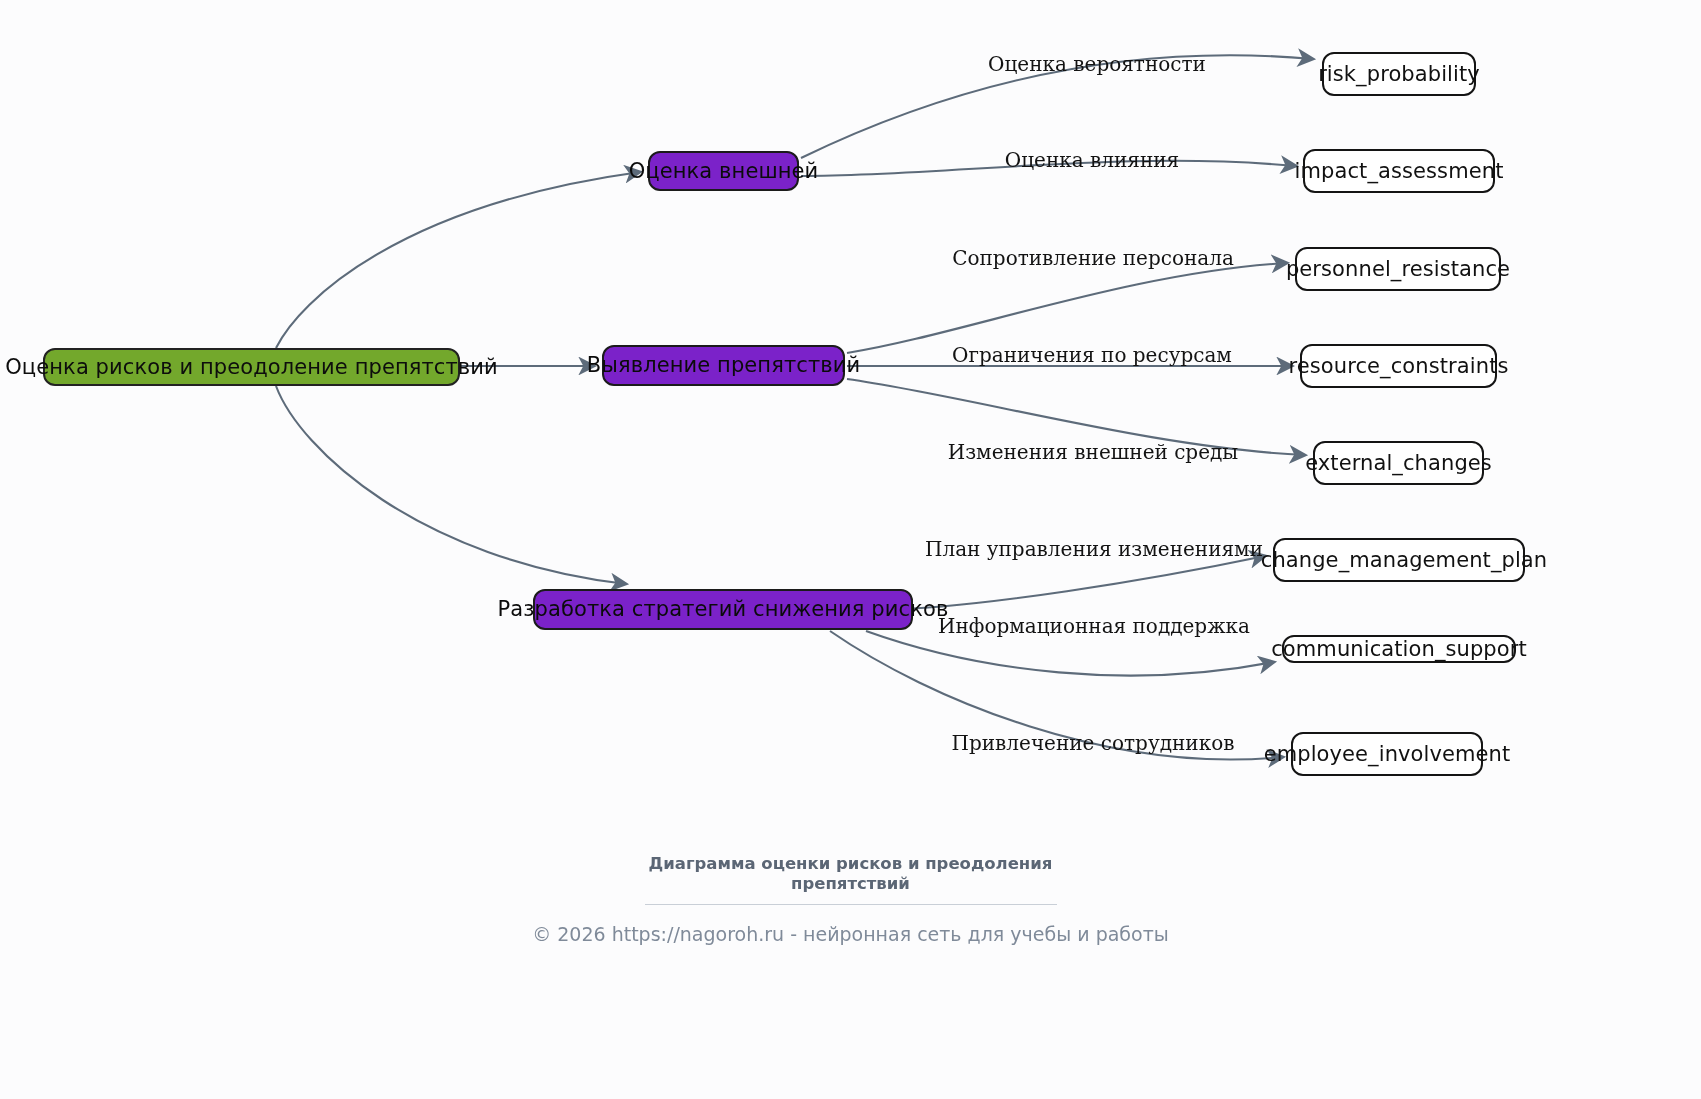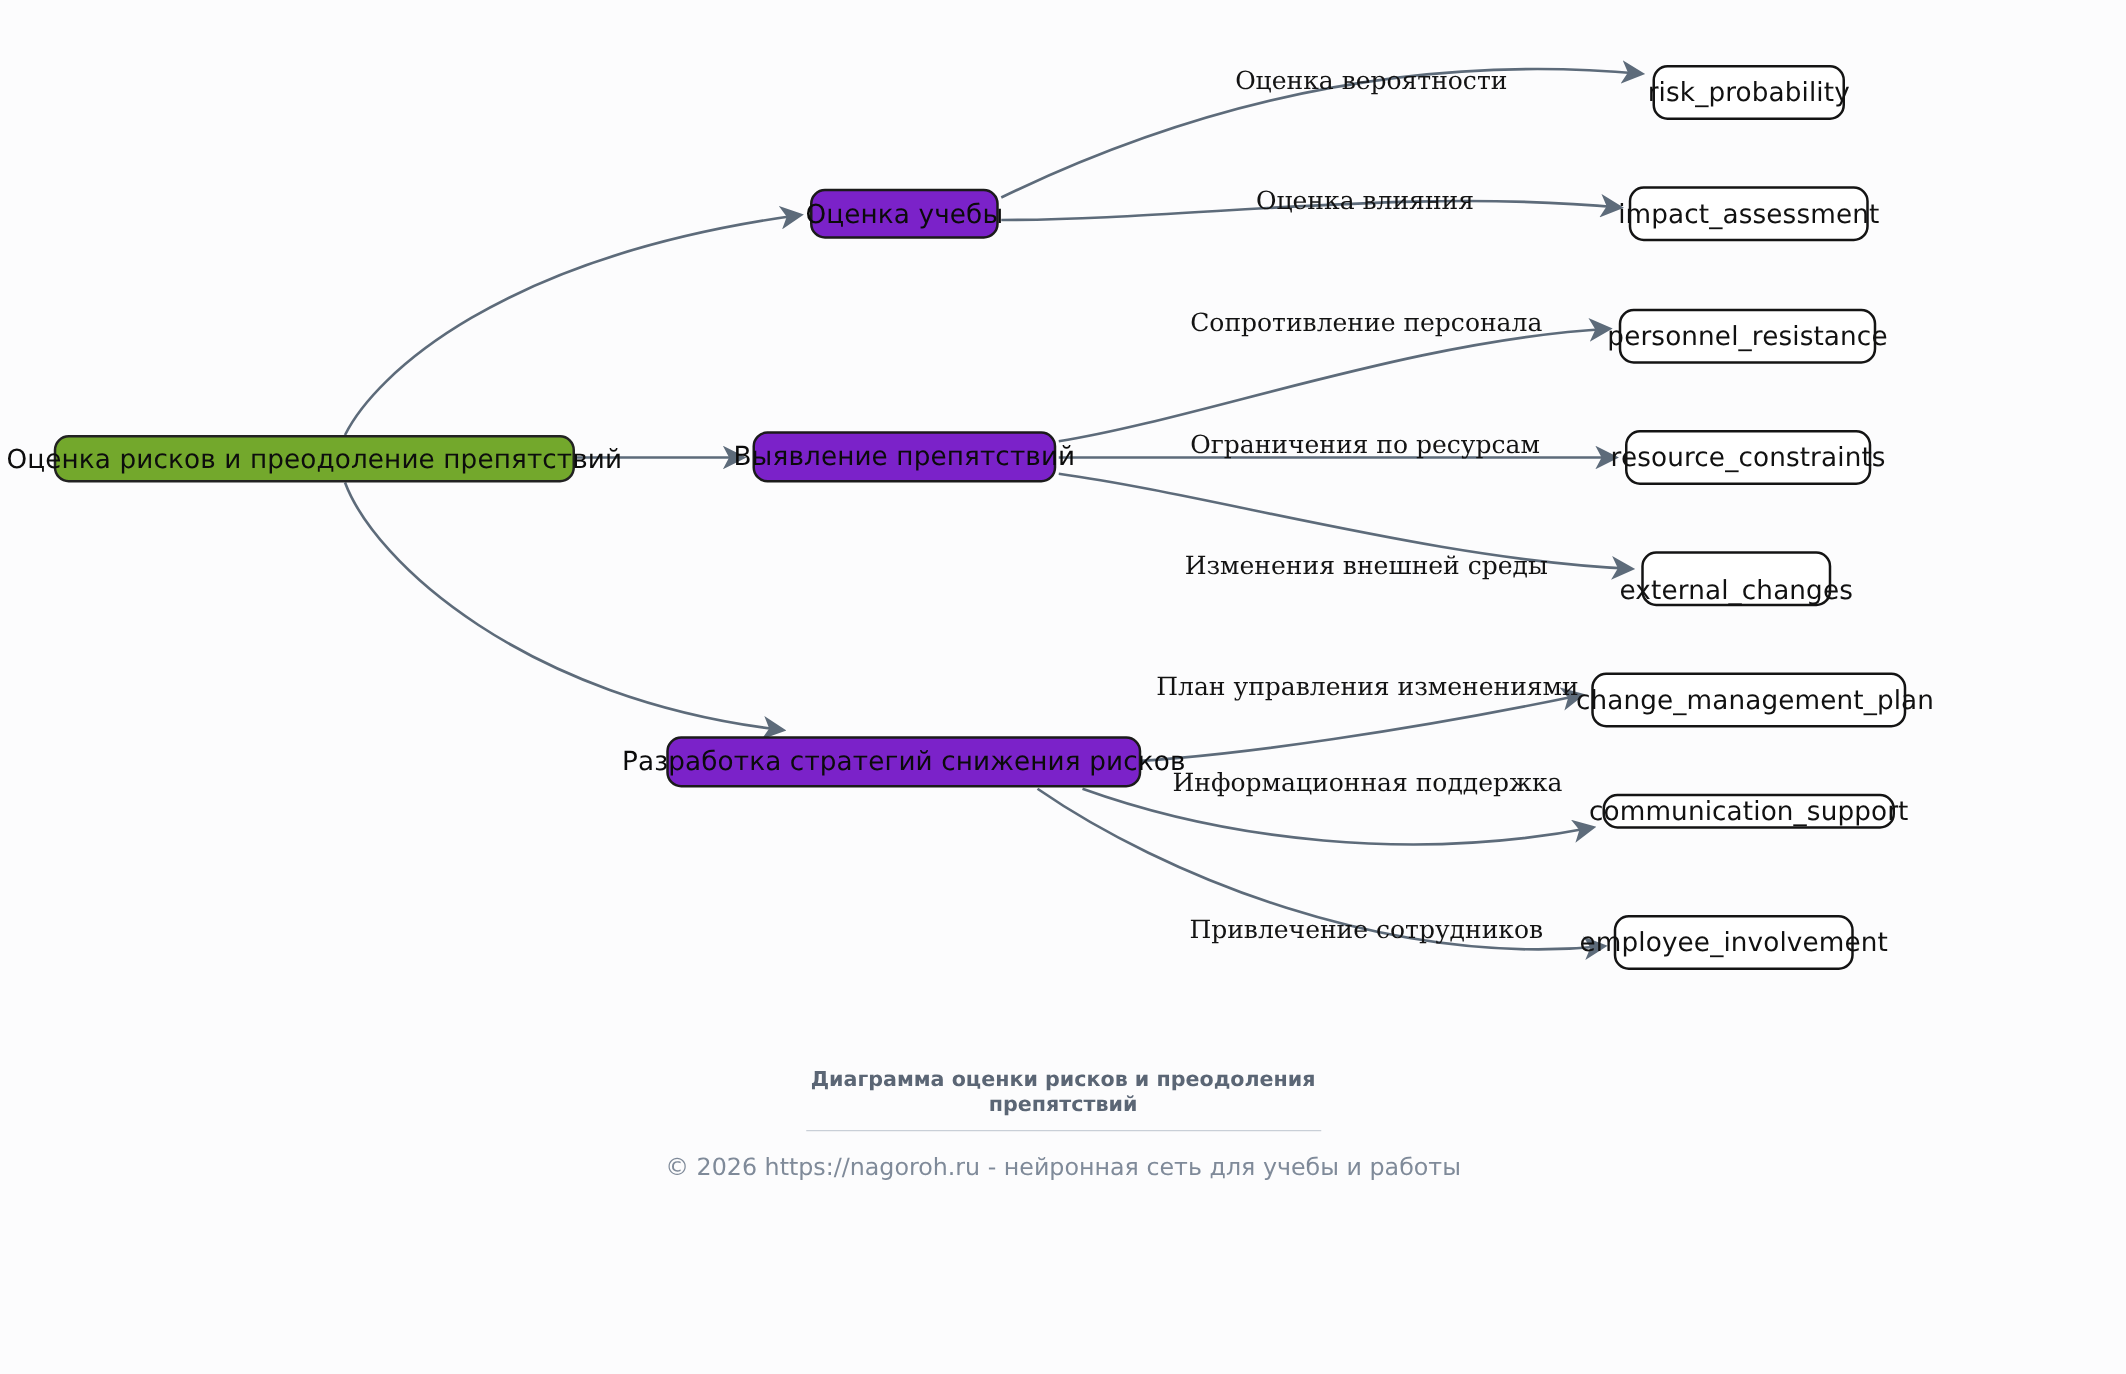--- a/index.html
+++ b/index.html
@@ -142,21 +142,21 @@
       <path d="M 866 631 C 980 672 1130 690 1274 662"></path>
       <path d="M 830 631 C 930 700 1110 774 1283 757"></path>
     </g>
   </svg>
 
   <div class="node node-root" style="left:43px; top:348px; width:417px; height:38px;">
     <span>Оценка рисков и преодоление препятствий</span>
   </div>
 
   <div class="node node-branch" style="left:648px; top:151px; width:151px; height:40px;">
-    <span>Оценка учебы</span>
+    <span>Оценка внешней</span>
   </div>
 
   <div class="node node-leaf" style="left:1322px; top:52px; width:154px; height:44px;">
     <span>risk_probability</span>
   </div>
 
   <div class="node node-leaf" style="left:1303px; top:149px; width:192px; height:44px;">
     <span>impact_assessment</span>
   </div>
 
@@ -169,21 +169,21 @@
   </div>
 
   <div class="node node-leaf" style="left:1295px; top:247px; width:206px; height:44px;">
     <span>personnel_resistance</span>
   </div>
 
   <div class="node node-leaf" style="left:1300px; top:344px; width:197px; height:44px;">
     <span>resource_constraints</span>
   </div>
 
-  <div class="node node-leaf" style="left:1313px; top:441px; width:152px; height:44px;align-items:flex-end;">
+  <div class="node node-leaf" style="left:1313px; top:441px; width:171px; height:44px;">
     <span>external_changes</span>
   </div>
 
   <div class="edge-label" style="left:1093px; top:258px;">Сопротивление персонала</div>
 
   <div class="edge-label" style="left:1092px; top:355px;">Ограничения по ресурсам</div>
 
   <div class="edge-label" style="left:1093px; top:452px;">Изменения внешней среды</div>
 
   <div class="node node-branch" style="left:533px; top:589px; width:380px; height:41px;">

